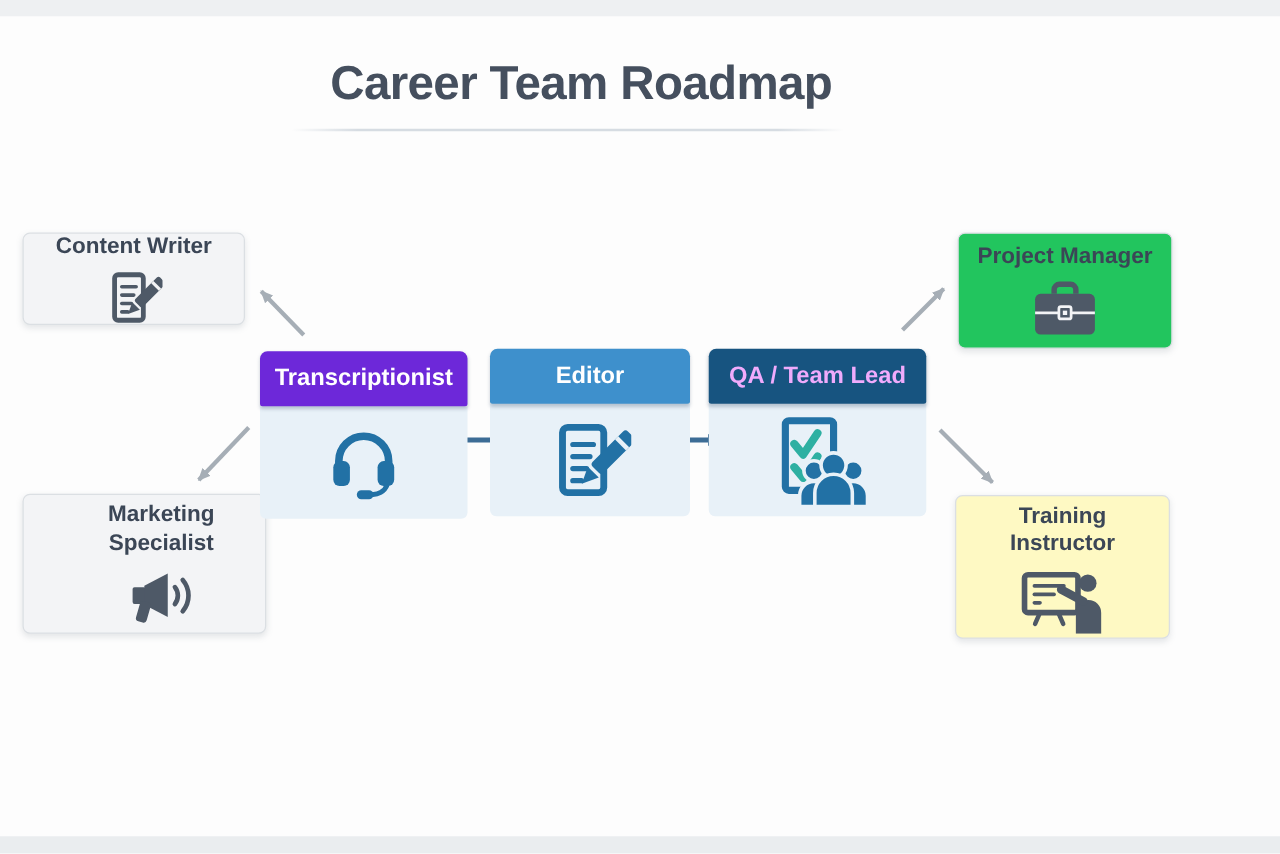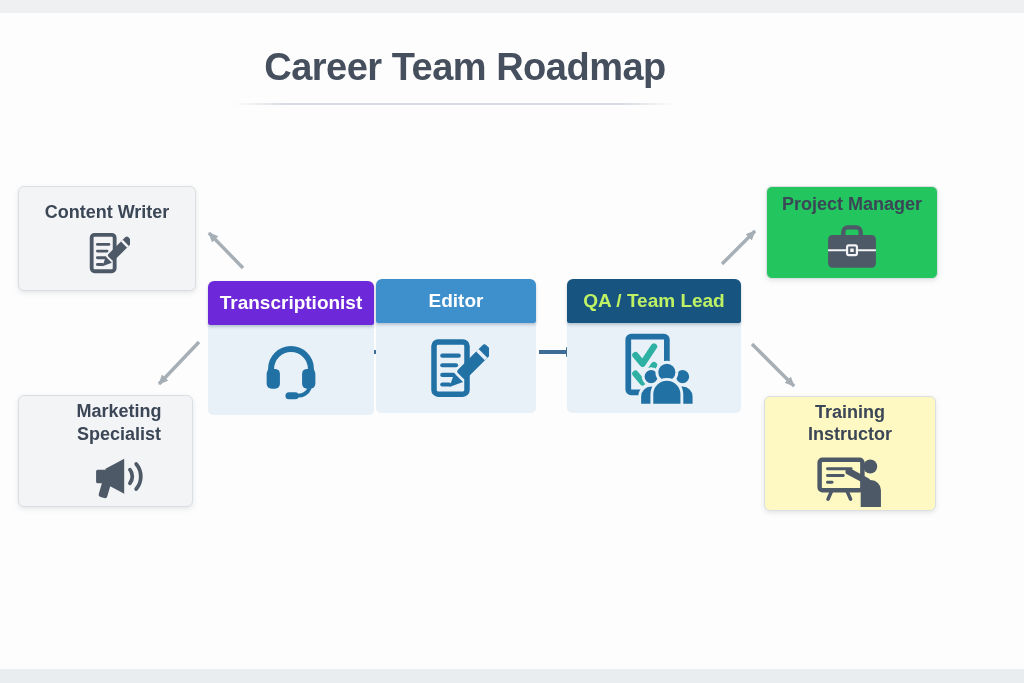--- a/index.html
+++ b/index.html
@@ -29,33 +29,33 @@
   .stage-header{
     height:44px;display:flex;align-items:center;justify-content:center;
     font-size:19px;font-weight:700;border-radius:6px 6px 2px 2px;
     box-shadow:0 2px 3px rgba(30,60,90,.25);position:relative;z-index:2;
   }
   .stage-body{
     height:90px;display:flex;align-items:center;justify-content:center;
     border-radius:0 0 5px 5px;position:relative;z-index:1;
   }
   .stage-transcriptionist{left:208px;top:281px;width:166px;}
-  .stage-editor{left:376px;top:279px;width:160px;}
+  .stage-editor{left:392px;top:279px;width:160px;}
   .stage-qa{left:567px;top:279px;width:174px;}
 
   
   .side-box{
     position:absolute;border-radius:6px;border:1px solid;
     box-shadow:0 2px 5px rgba(110,120,135,.18);
     display:flex;flex-direction:column;align-items:center;justify-content:center;
     box-sizing:border-box;padding:8px 6px;gap:7px;
   }
   .side-label{font-size:18px;font-weight:700;text-align:center;line-height:1.25;margin:0;}
-  .side-content-writer{left:18px;top:186px;width:178px;height:105px;}
-  .side-marketing{left:18px;top:395px;width:175px;height:112px;padding-left:33px;}
+  .side-content-writer{left:18px;top:186px;width:178px;height:74px;}
+  .side-marketing{left:18px;top:395px;width:195px;height:112px;padding-left:33px;}
   .side-project-manager{left:766px;top:186px;width:172px;height:93px;}
   .side-training{left:764px;top:396px;width:172px;height:115px;}
 
   .icon-wrap{display:flex;align-items:center;justify-content:center;line-height:0;}
   .icon-wrap svg{display:block;}
 </style>
 </head>
 <body>
 
 <div class="canvas">
@@ -114,21 +114,21 @@
             <rect x="28.5" y="3" width="9" height="29" rx="2" fill="currentColor"></rect>
             <rect x="28.5" y="9" width="9" height="2.6" fill="#e8f1f8"></rect>
             <polygon points="28.5,34 37.5,34 33,43.5" fill="currentColor"></polygon>
           </g>
         </svg>
       </span>
     </div>
   </div>
 
   <div class="stage stage-qa">
-    <div class="stage-header" style="background: rgb(23, 84, 128); color: #bef264;">QA / Team Lead</div>
+    <div class="stage-header" style="background: rgb(23, 84, 128); color: #f0abfc;">QA / Team Lead</div>
     <div class="stage-body" style="background: rgb(232, 241, 248);">
       <span class="icon-wrap" style="color: rgb(34, 113, 165);">
         <svg width="88" height="80" viewBox="0 0 60 56">
           <rect x="12" y="6" width="27" height="39" rx="2" fill="none" stroke="currentColor" stroke-width="4"></rect>
           <polyline points="17,19 22,25 30,13" fill="none" stroke-width="4.5" stroke-linecap="round" stroke-linejoin="round" style="stroke: rgb(46, 176, 162);"></polyline>
           <polyline points="17,32 22,38 30,26" fill="none" stroke-width="4.5" stroke-linecap="round" stroke-linejoin="round" style="stroke: rgb(46, 176, 162);"></polyline>
           <g fill="currentColor" stroke="#e8f1f8" stroke-width="2">
             <circle cx="28" cy="34" r="5.6"></circle>
             <path d="M20 54 v-6 a8 8 0 0 1 16 0 v6 z"></path>
             <circle cx="50" cy="34" r="5.6"></circle>

